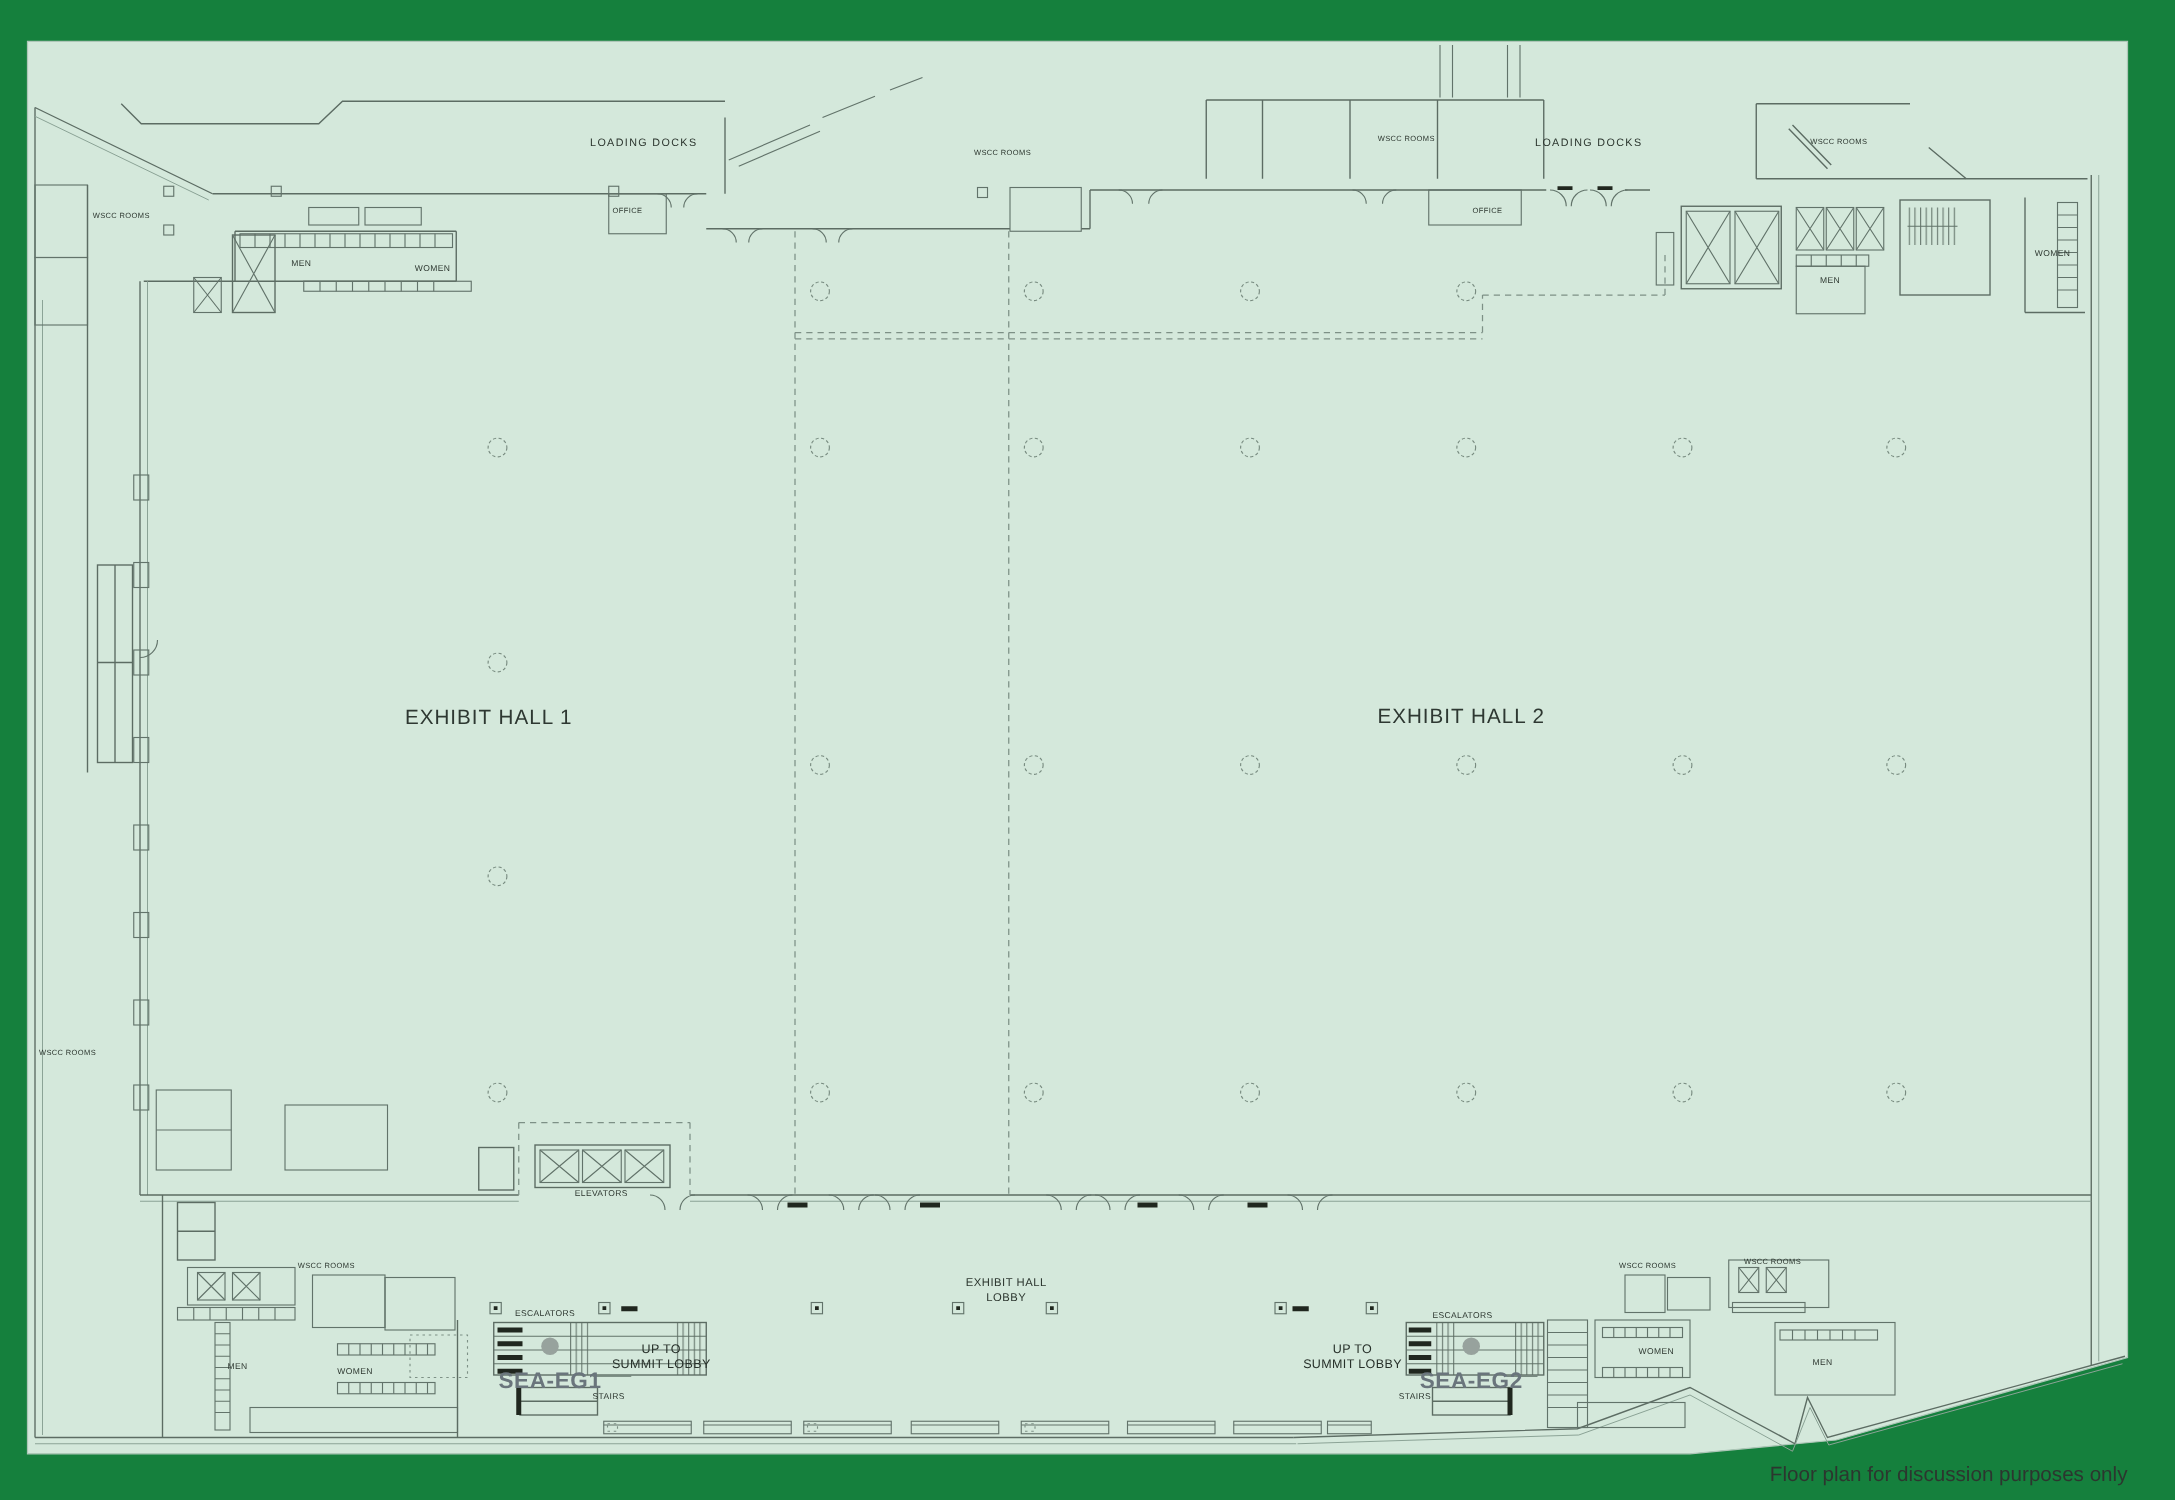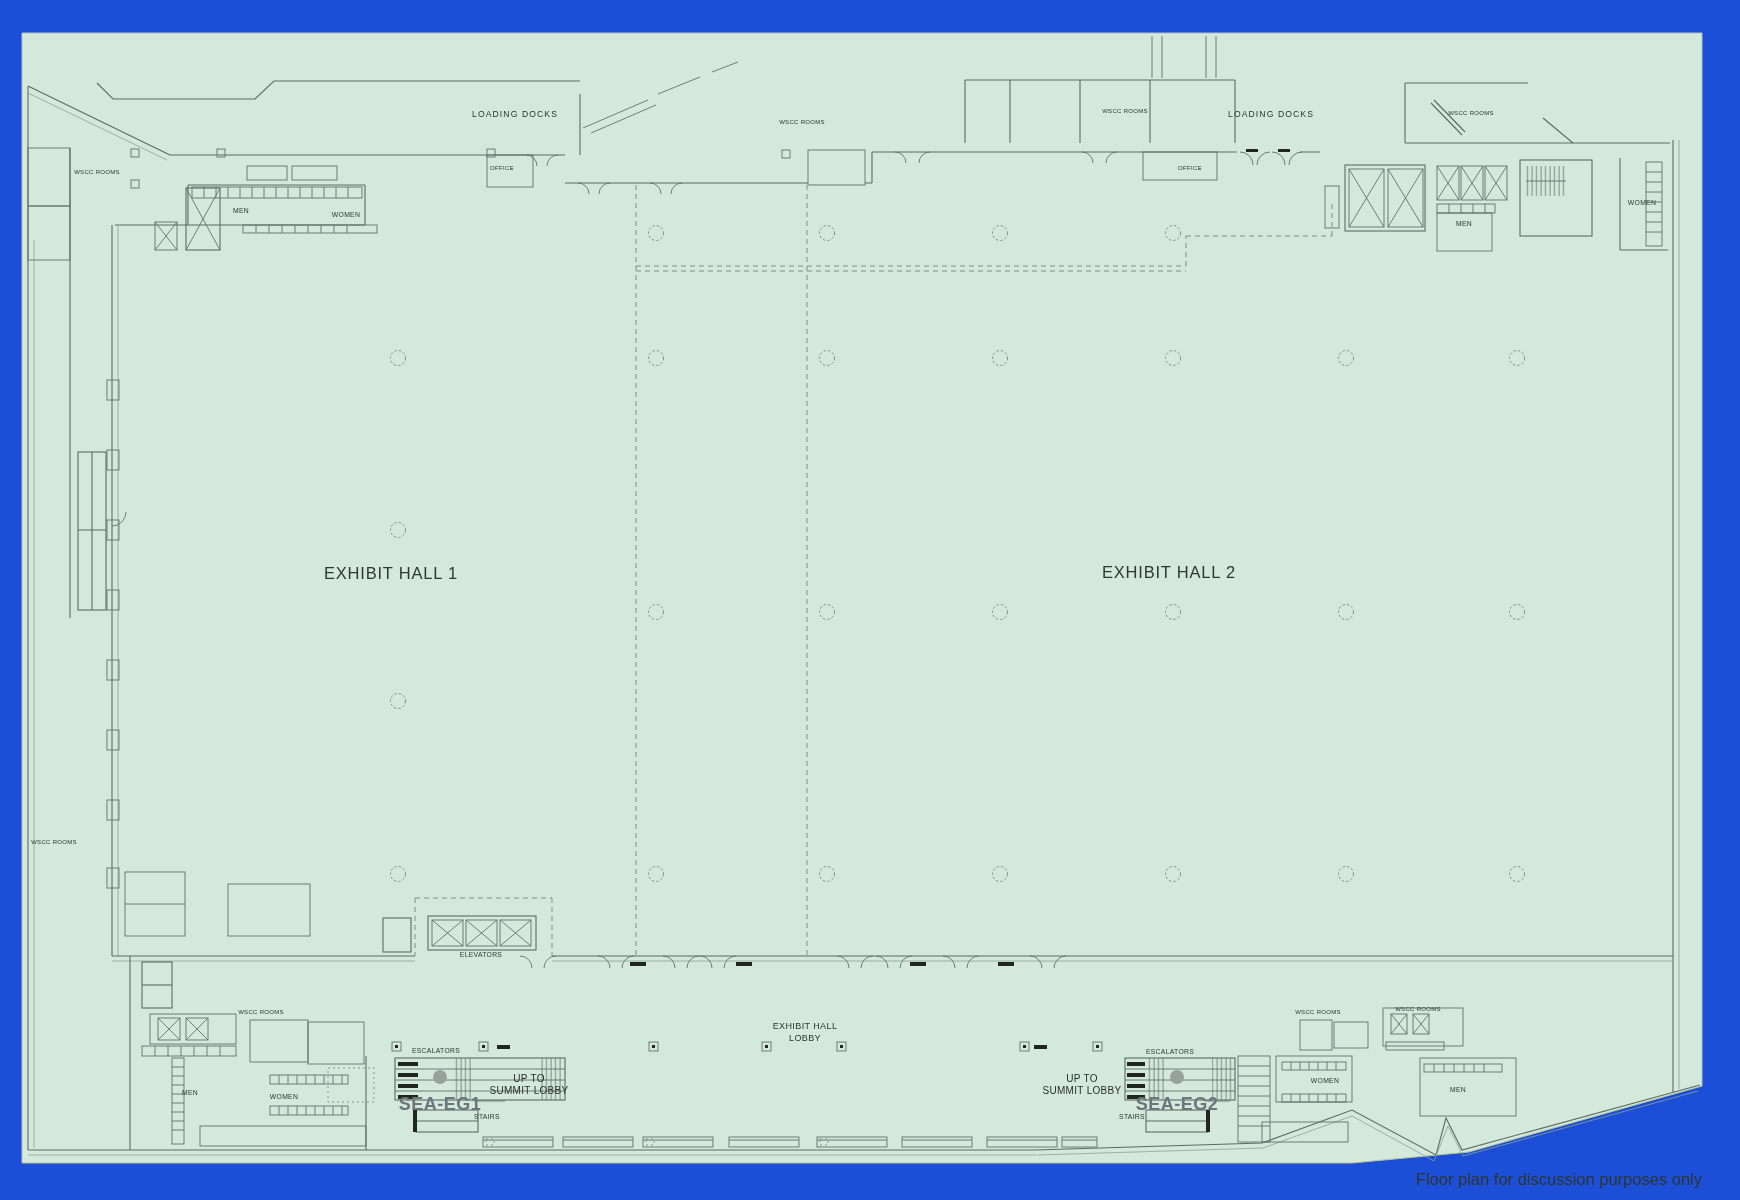--- a/index.html
+++ b/index.html
@@ -1,16 +1,16 @@
 <!DOCTYPE html>
 <html><head>
 <meta charset="utf-8">
 <style>
   html,body{margin:0;padding:0;background:#ffffff;}
-  .page{position:relative;width:1740px;height:1200px;background:#1d4ed8;overflow:hidden;
+  .page{position:relative;width:1740px;height:1200px;background:#15803d;overflow:hidden;
         font-family:"Liberation Sans",sans-serif;}
   svg{position:absolute;left:0;top:0;}
   .wall{fill:none;stroke:#5c6c63;stroke-width:1.1;}
   .thin{fill:none;stroke:#8ba396;stroke-width:0.8;}
   .edge{fill:none;stroke:#aec6b8;stroke-width:1;}
   .fix{fill:none;stroke:#62736a;stroke-width:0.9;}
   .dash{fill:none;stroke:#7d9086;stroke-width:1;stroke-dasharray:5 4;}
   .dot{fill:none;stroke:#7d9086;stroke-width:0.9;stroke-dasharray:2 3;}
   .col{fill:none;stroke:#778a7f;stroke-width:0.9;stroke-dasharray:2.5 2;}
   .blk{fill:#20271f;stroke:none;}

